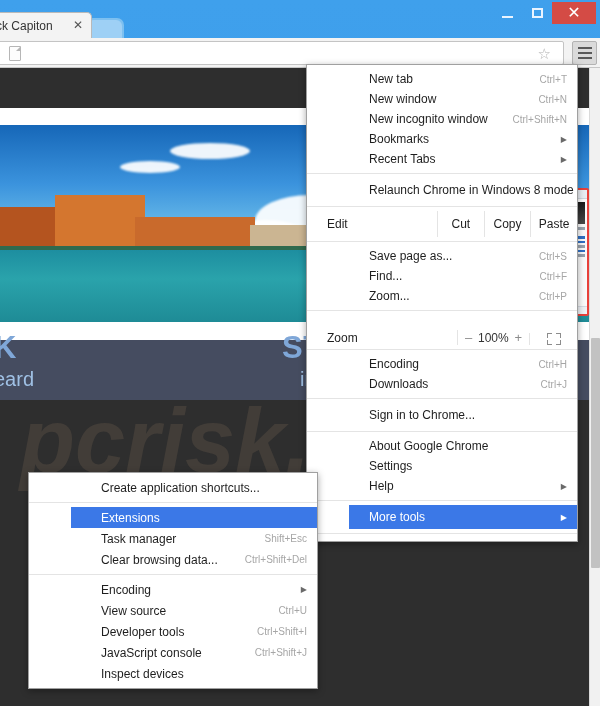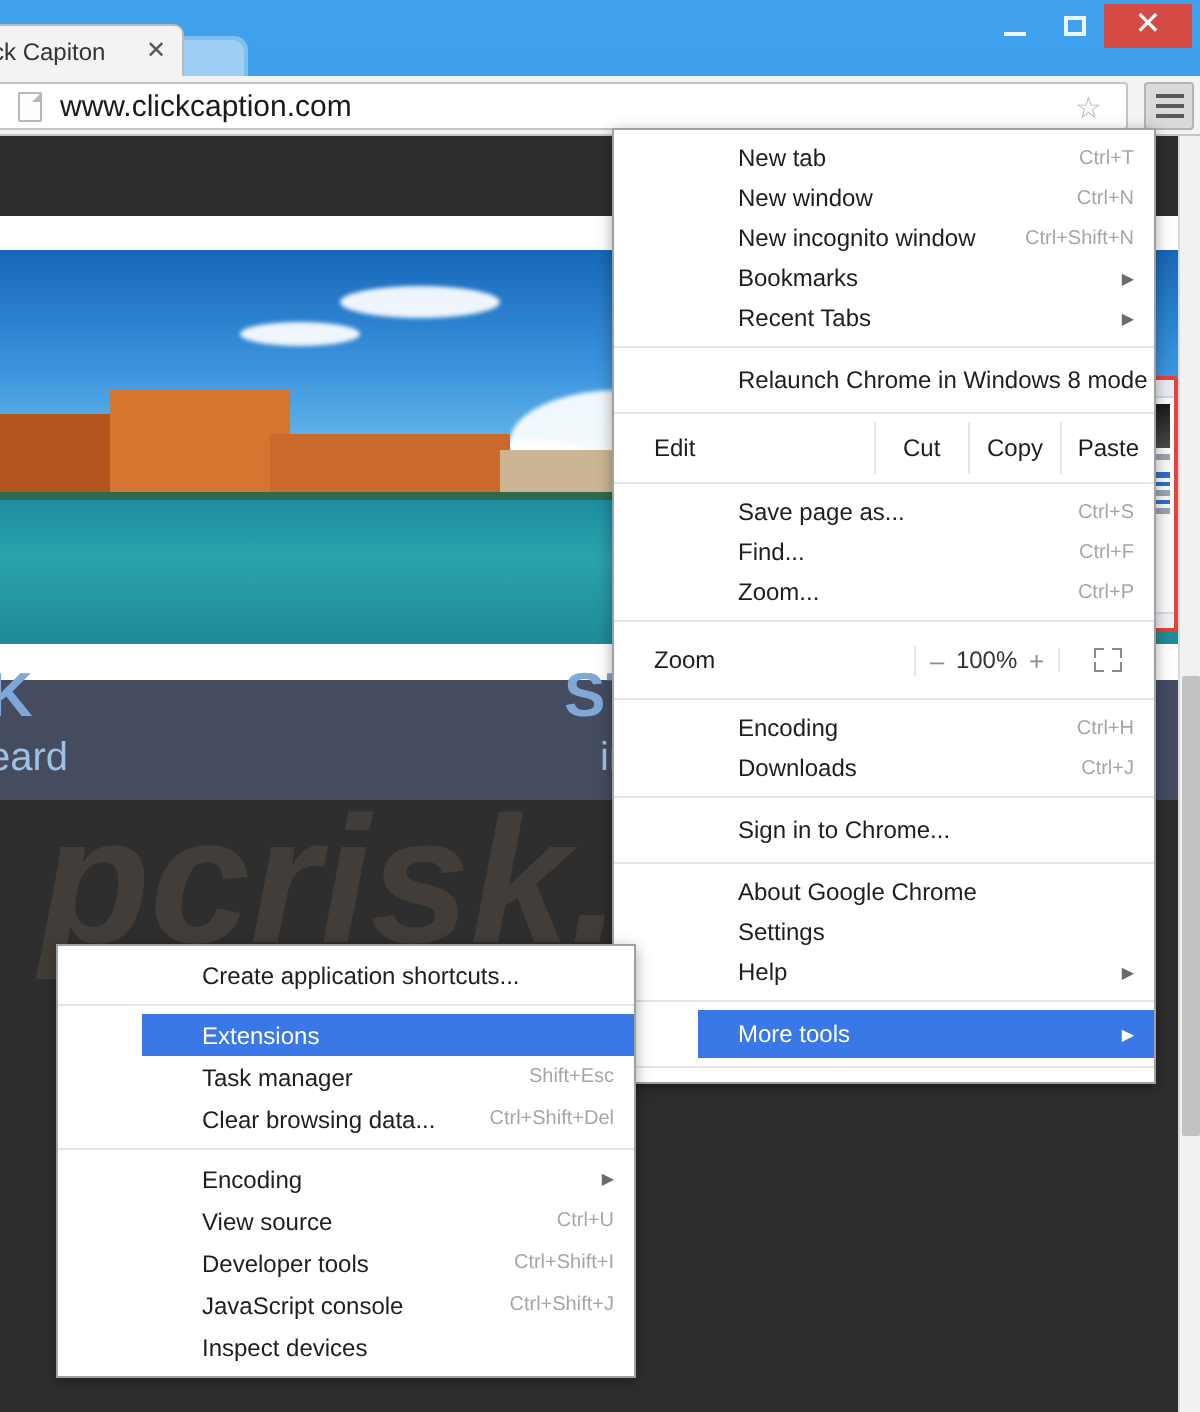--- a/index.html
+++ b/index.html
@@ -218,21 +218,21 @@
   .edit-row {
     display: flex; height: 26px; align-items: stretch; font-size: 12px; color:#1e1e1e;
   }
   .edit-label { display:flex; align-items:center; padding-left:20px; width: 130px; }
   .edit-act {
     flex: 1; display: flex; align-items: center; justify-content: center;
     border-left: 1px solid #e4e4e4;
   }
   
   .zoom-row {
-    display: flex; height: 30px; align-items: center; font-size: 12px; color:#1e1e1e;
+    display: flex; height: 30px; align-items: flex-end; font-size: 12px; color:#1e1e1e;
   }
   .zoom-label { display:flex; align-items:center; padding-left:20px; width: 150px; }
   .zoom-ctrls {
     flex: 1; display: flex; align-items: center; justify-content: space-around;
     border-left: 1px solid #e4e4e4; padding: 0 4px;
   }
   .zoom-ctrls .sign { color:#8c8c8c; font-size: 13px; }
   .zoom-val { font-size: 12px; color:#333; }
   .zoom-full {
     width: 48px; display:flex; align-items:center; justify-content:center;
@@ -279,21 +279,20 @@
     <div class="newtab"></div>
     <div class="tab">
       <span class="tab-title">ck Capiton</span>
       <span class="tab-close">✕</span>
     </div>
   </div>
 
   <div class="toolbar">
     <div class="omnibox">
       <span class="page-icon"></span>
-      <span class="url-text">www.clickcaption.com</span>
       <span class="star-icon">☆</span>
     </div>
     <div class="menu-button">
       <i></i>
       <i></i>
       <i></i>
     </div>
   </div>
 
   <div class="page">

